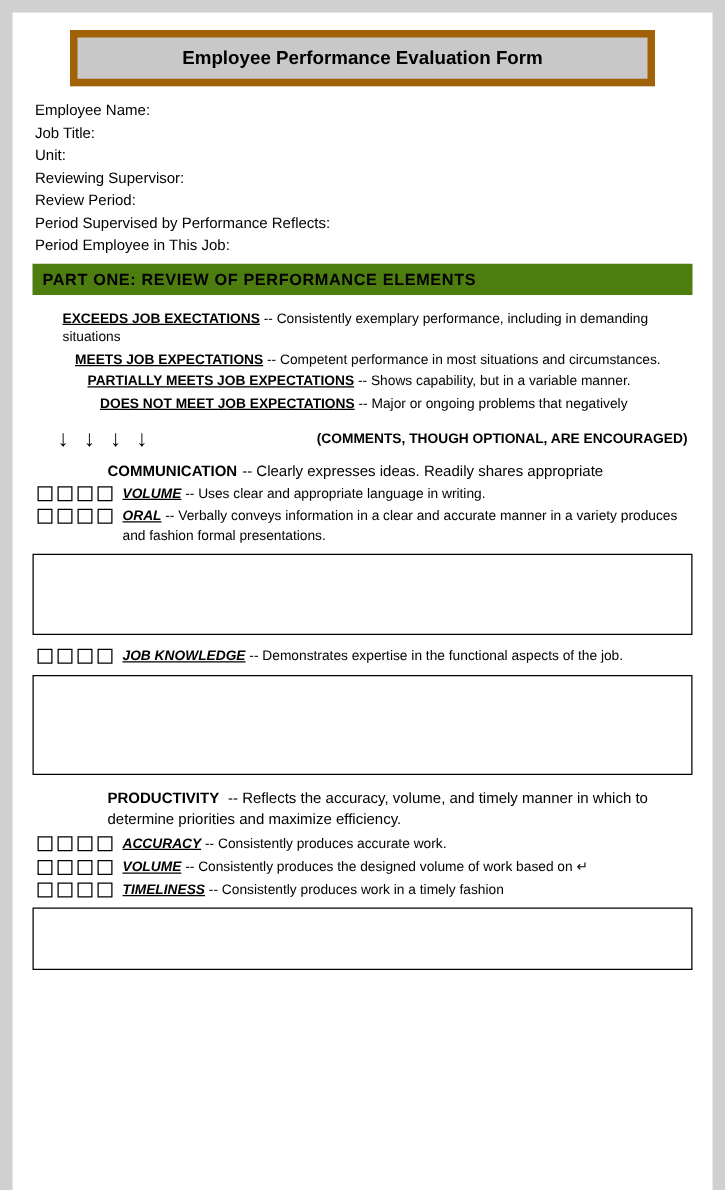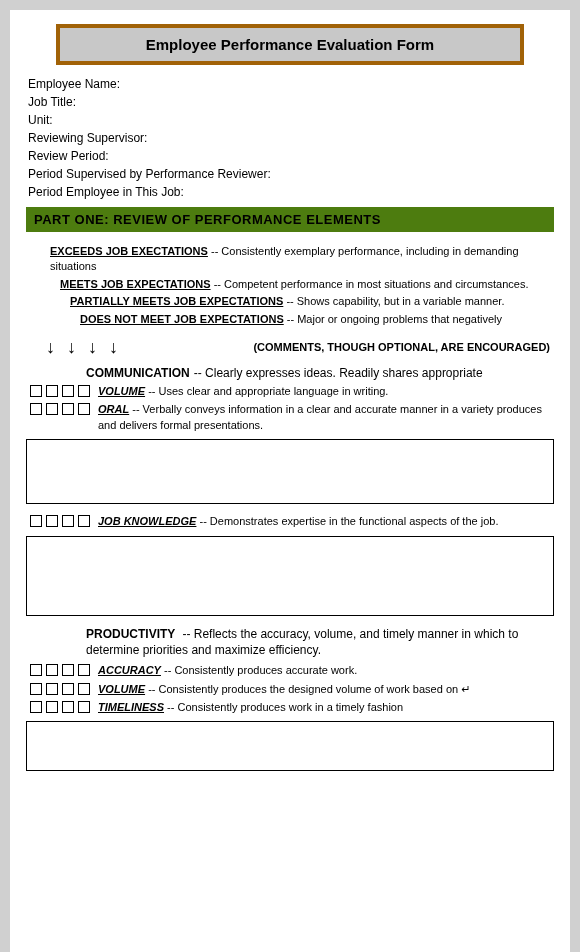--- a/index.html
+++ b/index.html
@@ -12,21 +12,21 @@
       padding: 10px;
     }
     .page {
       background: #fff;
       width: 560px;
       min-height: 952px;
       padding: 14px 16px;
       position: relative;
     }
     .form-title-box {
-      border: 4px solid #a16207;
+      border: 6px solid #a16207;
       background: #c8c8c8;
       text-align: center;
       padding: 8px 10px;
       margin: 0 30px 12px 30px;
     }
     .form-title {
       font-size: 15px;
       font-weight: bold;
       color: #000;
     }
@@ -172,21 +172,21 @@
     <div class="info-row">
       <span class="info-label">Unit:</span>
     </div>
     <div class="info-row">
       <span class="info-label">Reviewing Supervisor:</span>
     </div>
     <div class="info-row">
       <span class="info-label">Review Period:</span>
     </div>
     <div class="info-row">
-      <span class="info-label">Period Supervised by Performance Reviewer:</span>
+      <span class="info-label">Period Supervised by Performance Reflects:</span>
     </div>
     <div class="info-row">
       <span class="info-label">Period Employee in This Job:</span>
     </div>
   </div>
 
   <div class="part-header">PART ONE: REVIEW OF PERFORMANCE ELEMENTS</div>
 
   <div class="rating-legend">
     <div class="legend-item indent-1">
@@ -235,21 +235,21 @@
 
   <div class="checkbox-row">
     <div class="checkboxes">
       <span class="cb"></span>
       <span class="cb"></span>
       <span class="cb"></span>
       <span class="cb"></span>
     </div>
     <span class="cb-label">
       <span class="item-name">ORAL</span>
-      <span> -- Verbally conveys information in a clear and accurate manner in a variety produces and delivers formal presentations.</span>
+      <span> -- Verbally conveys information in a clear and accurate manner in a variety produces and fashion formal presentations.</span>
     </span>
   </div>
 
   <div class="text-area-box" style="min-height:65px;"></div>
 
   <div class="checkbox-row">
     <div class="checkboxes">
       <span class="cb"></span>
       <span class="cb"></span>
       <span class="cb"></span>

